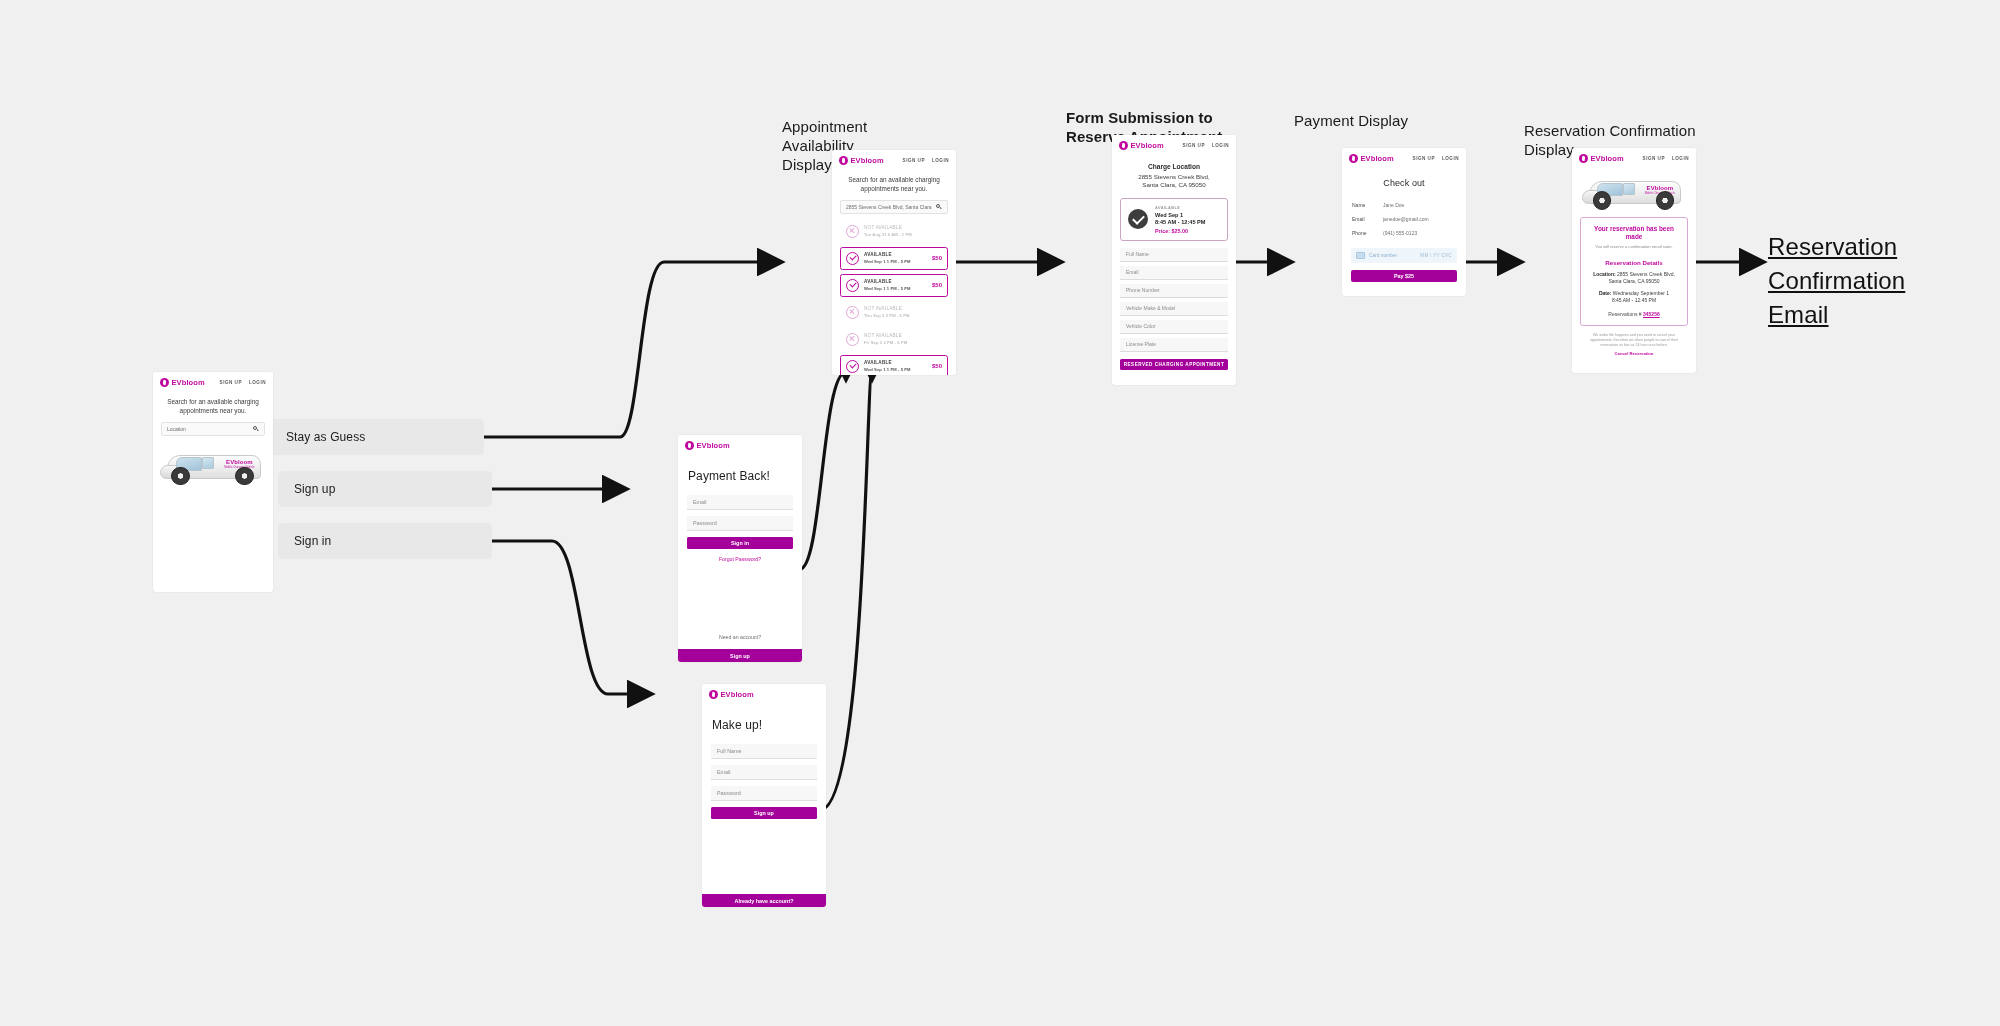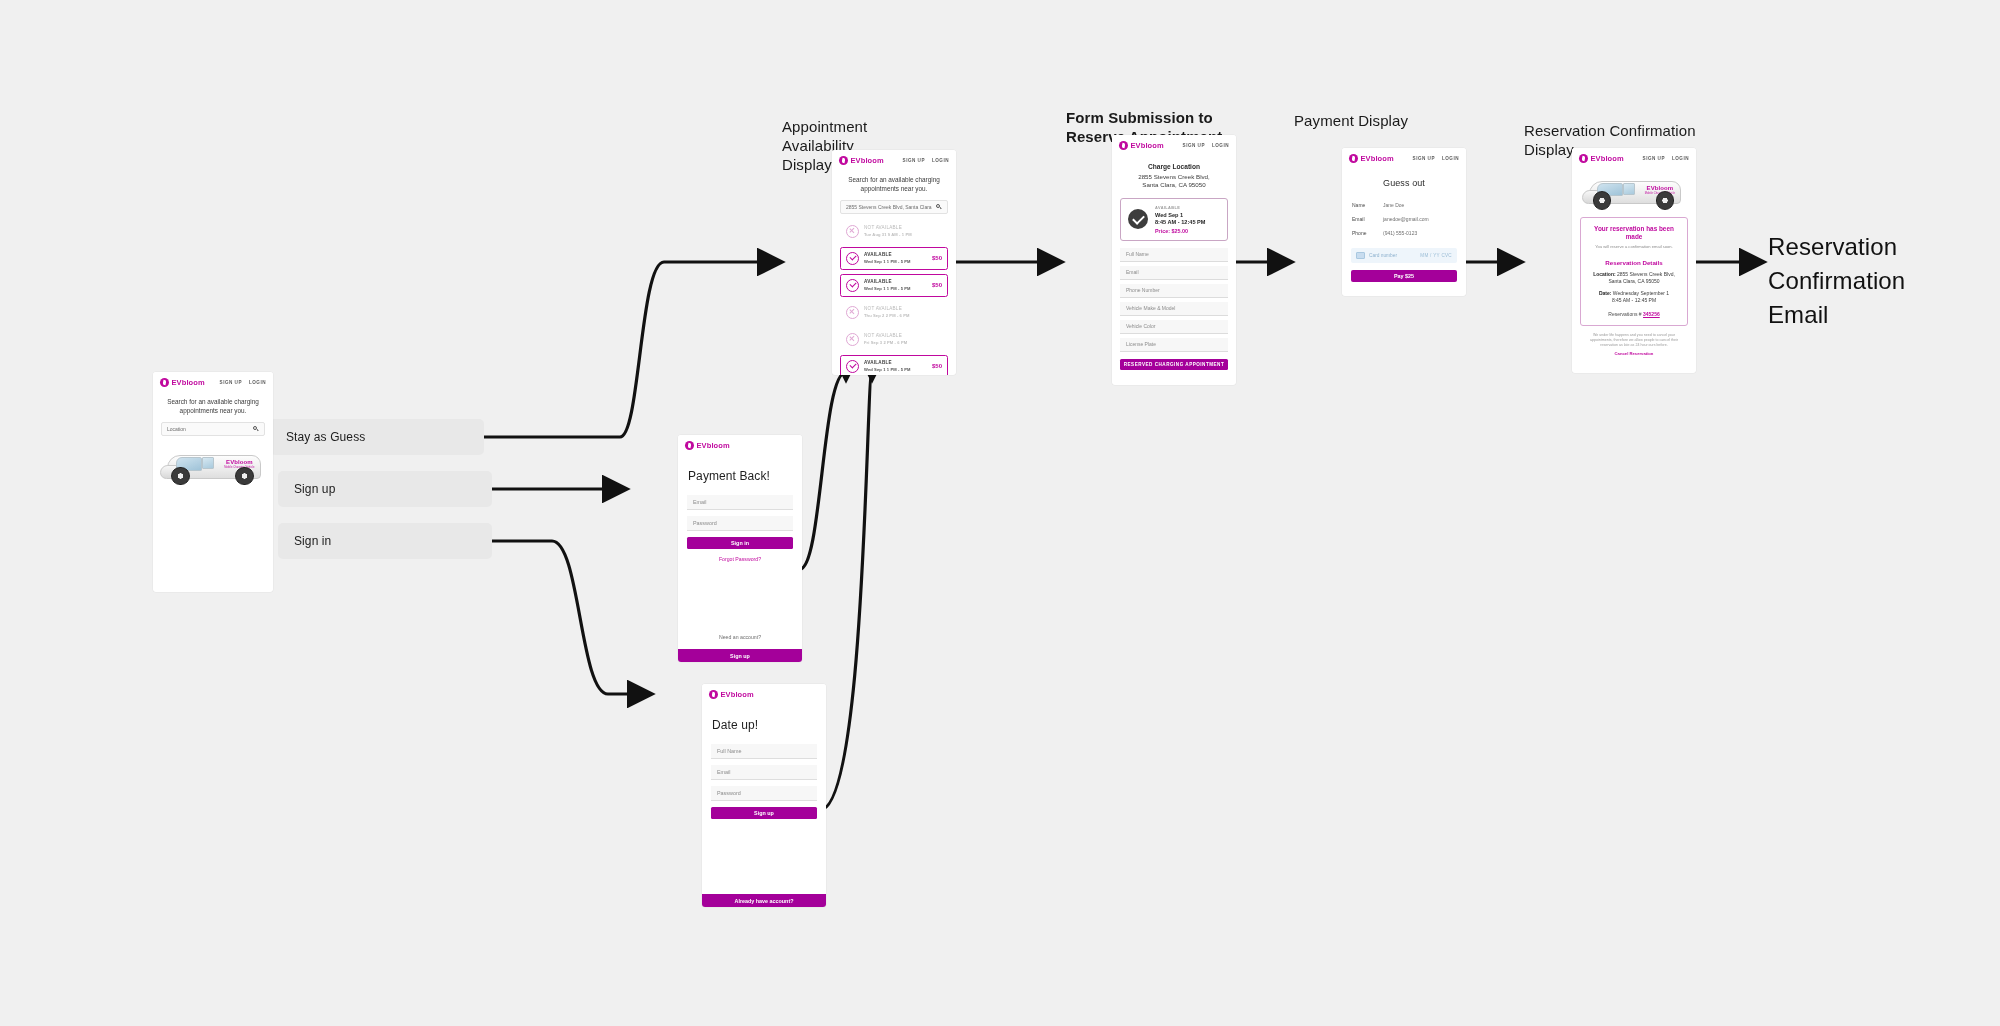--- a/index.html
+++ b/index.html
@@ -272,21 +272,21 @@
     </g>
   </svg>
 
   <div class="abs flow-title" style="left:782px;top:117px;width:160px;">Appointment Availability
 Display</div>
   <div class="abs flow-title" style="left:1066px;top:108px;width:180px;font-weight:bold;">Form Submission to
 Reserve Appointment</div>
   <div class="abs flow-title" style="left:1294px;top:111px;width:180px;">Payment Display</div>
   <div class="abs flow-title" style="left:1524px;top:121px;width:180px;">Reservation Confirmation
 Display</div>
-  <div class="abs end-label" style="left:1768px;top:230px;width:200px;">Reservation
+  <div class="abs end-label" style="left:1768px;top:230px;width:200px;text-decoration:underline;">Reservation
 Confirmation
 Email</div>
 
   <div class="pill" style="left:270px;top:419px;width:198px;height:36px;">
     <span>Stay as Guess</span>
   </div>
   <div class="pill" style="left:278px;top:471px;width:198px;height:36px;">
     <span>Sign up</span>
   </div>
   <div class="pill" style="left:278px;top:523px;width:198px;height:36px;">
@@ -444,21 +444,21 @@
     <div class="ph-head">
       <div class="brand">
         <span class="brand-mark"></span>
         <span class="brand-text">EVbloom</span>
       </div>
       <div class="ph-nav">
         <span>SIGN UP</span>
         <span>LOGIN</span>
       </div>
     </div>
-    <div class="co-title">Guess out</div>
+    <div class="co-title">Check out</div>
     <div class="kv">
       <span class="k">Name</span>
       <span class="v">Jane Doe</span>
     </div>
     <div class="kv">
       <span class="k">Email</span>
       <span class="v">janedoe@gmail.com</span>
     </div>
     <div class="kv">
       <span class="k">Phone</span>
@@ -540,21 +540,21 @@
     <div class="auth-foot">Sign up</div>
   </div>
 
   <div class="phone" style="left:654px;top:684px;width:124px;height:223px;">
     <div class="ph-head">
       <div class="brand">
         <span class="brand-mark"></span>
         <span class="brand-text">EVbloom</span>
       </div>
     </div>
-    <div class="auth-h">Date up!</div>
+    <div class="auth-h">Make up!</div>
     <div class="auth-field">
       <span>Full Name</span>
     </div>
     <div class="auth-field">
       <span>Email</span>
     </div>
     <div class="auth-field">
       <span>Password</span>
     </div>
     <div class="auth-btn">Sign up</div>

